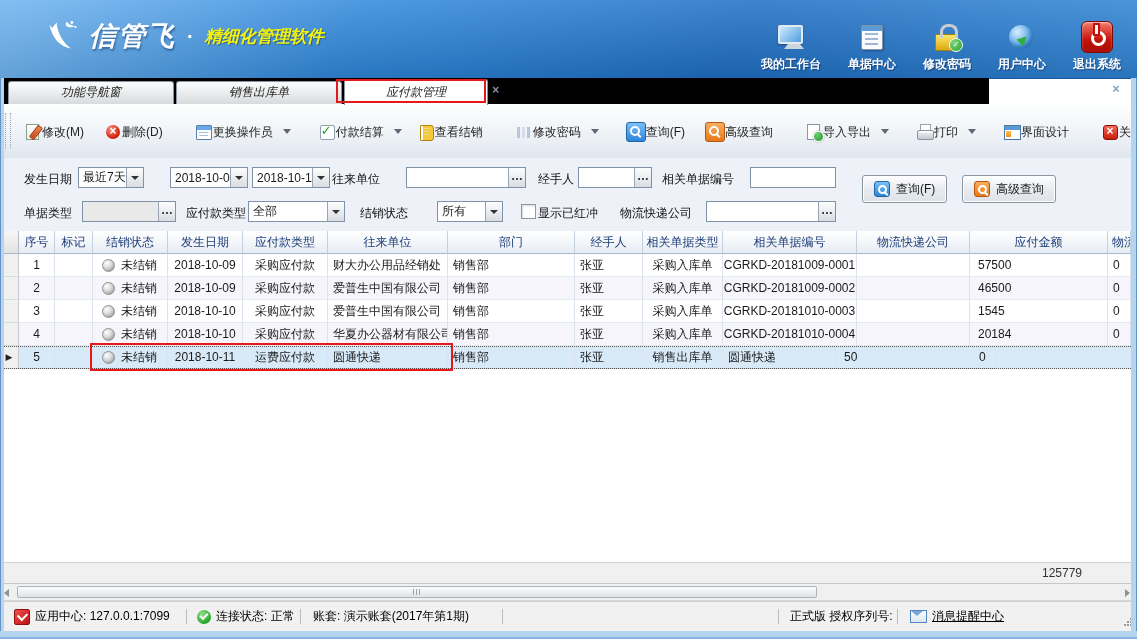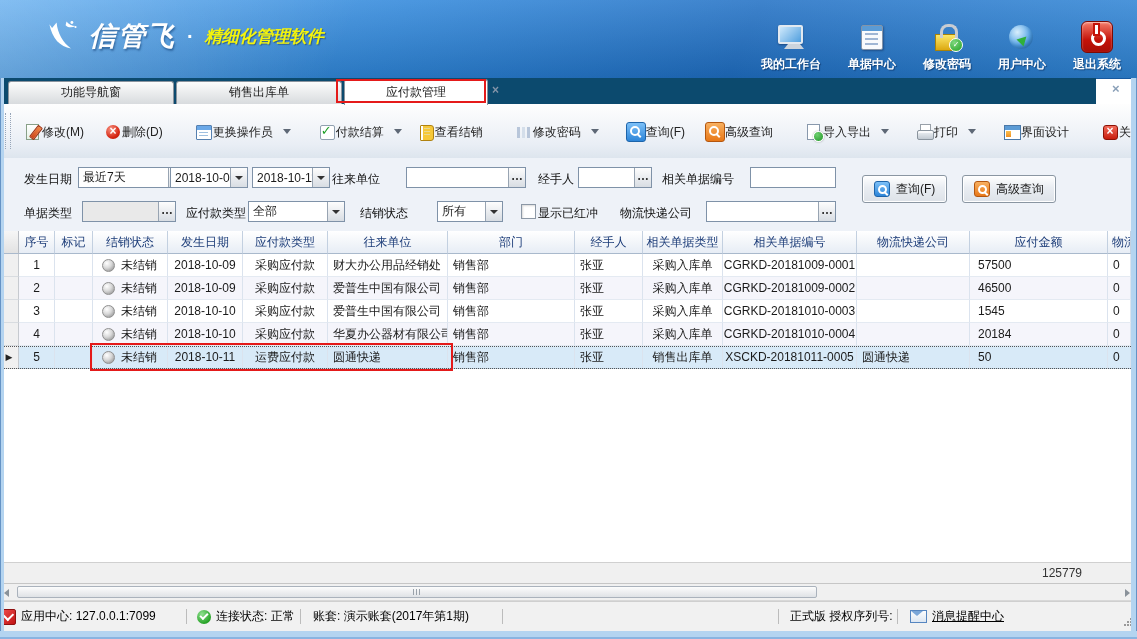--- a/index.html
+++ b/index.html
@@ -51,22 +51,22 @@
     background:radial-gradient(circle at 35% 30%,#d8eefc,#55a5e8 60%,#2a78c0);
     box-shadow:inset -2px -3px 4px rgba(0,40,90,.35);}
   .user-center-icon::after{left:13px;top:8px;border:5px solid transparent;border-bottom:9px solid #2fb03a;
     transform:rotate(45deg);}
   .exit-icon{background:linear-gradient(#f47c6a,#c41208 60%,#a80e06);border-radius:6px;border:1px solid #7c0a04;
     box-shadow:inset 0 1px 2px rgba(255,255,255,.55);}
   .exit-icon::before{left:9px;top:9px;width:9px;height:9px;border:3px solid #fff;border-radius:50%;}
   .exit-icon::after{left:13px;top:3px;width:3px;height:9px;background:#fff;box-shadow:0 0 0 2px #c41208;}
 
   
-  .tabstrip{position:absolute;left:0;top:78px;width:1096px;height:26px;background:#0c4a6e;
-    border-bottom:1px solid #b8c2cc;}
+  .tabstrip{position:absolute;left:0;top:78px;width:989px;height:26px;background:#000000;
+    border-bottom:1px solid #b8c2cc;font-style:italic;}
   .tabs{display:flex;padding-left:8px;gap:2px;height:100%;align-items:flex-end;}
   .tab{width:164px;height:22px;line-height:21px;text-align:center;border:1px solid #8a949e;border-bottom:none;
     border-radius:3px 3px 0 0;background:linear-gradient(#fcfcfc,#d8dbde);color:#222;cursor:pointer;
     overflow:hidden;white-space:nowrap;}
   .tab.active{width:142px;height:25px;line-height:24px;background:#fff;margin-bottom:-1px;z-index:2;}
   .tab-close{position:absolute;left:492px;top:5px;font-size:12px;font-weight:bold;color:#8494a8;cursor:pointer;}
   .strip-close{position:absolute;left:1112px;top:3px;font-size:13px;font-weight:bold;color:#8aa0b8;cursor:pointer;}
 
   
   .toolbar{position:absolute;left:0;top:104px;width:1137px;height:54px;
@@ -325,21 +325,21 @@
         <span class="tsep"></span>
         <div class="tbtn">
           <span class="ticon close-icon"></span>
           <span class="tlabel">关闭(Q)</span>
         </div>
       </div>
   </div>
 
   <div class="filterpanel">
     <span class="flabel" style="left:24px;top:13px">发生日期</span>
-    <div class="combo" style="left:78px;top:9px;width:108px">
+    <div class="combo" style="left:78px;top:9px;width:66px">
       <span class="combo-text">最近7天</span>
       <span class="combo-btn"></span>
     </div>
     <div class="combo" style="left:170px;top:9px;width:78px">
       <span class="combo-text">2018-10-04</span>
       <span class="combo-btn"></span>
     </div>
     <div class="combo" style="left:252px;top:9px;width:78px">
       <span class="combo-text">2018-10-11</span>
       <span class="combo-btn"></span>
@@ -493,38 +493,37 @@
           <span class="td a-c settle" style="width: 75px;">
             <span class="sphere"></span>
             <span>未结销</span>
           </span>
           <span class="td a-c" style="width: 75px;">2018-10-11</span>
           <span class="td a-c" style="width: 85px;">运费应付款</span>
           <span class="td a-l" style="width: 120px;">圆通快递</span>
           <span class="td a-l" style="width: 127px;">销售部</span>
           <span class="td a-l" style="width: 68px;">张亚</span>
           <span class="td a-c" style="width: 80px;">销售出库单</span>
-          <span class="td a-c" style="width: 134px;">XSCKD-20181011-0005</span>
           <span class="td a-l" style="width: 113px;">圆通快递</span>
           <span class="td a-l amt" style="width: 138px;">50</span>
           <span class="td a-l" style="width: 23px;">0</span>
         </div>
       </div>
   </div>
 
   <div class="totalband">
     <span>125779</span>
   </div>
   <div class="hscroll">
     <span class="hs-left"></span>
     <div class="hs-thumb"></div>
     <span class="hs-right"></span>
   </div>
   <div class="statusbar">
-    <div class="sb-item" style="left:0">
+    <div class="sb-item" style="left:14px">
       <span class="applogo-icon"></span>
       <span>应用中心: 127.0.0.1:7099</span>
     </div>
     <span class="sb-sep" style="left:186px"></span>
     <div class="sb-item" style="left:197px">
       <span class="ok-icon"></span>
       <span>连接状态: 正常</span>
     </div>
     <span class="sb-sep" style="left:300px"></span>
     <div class="sb-item" style="left:313px">

